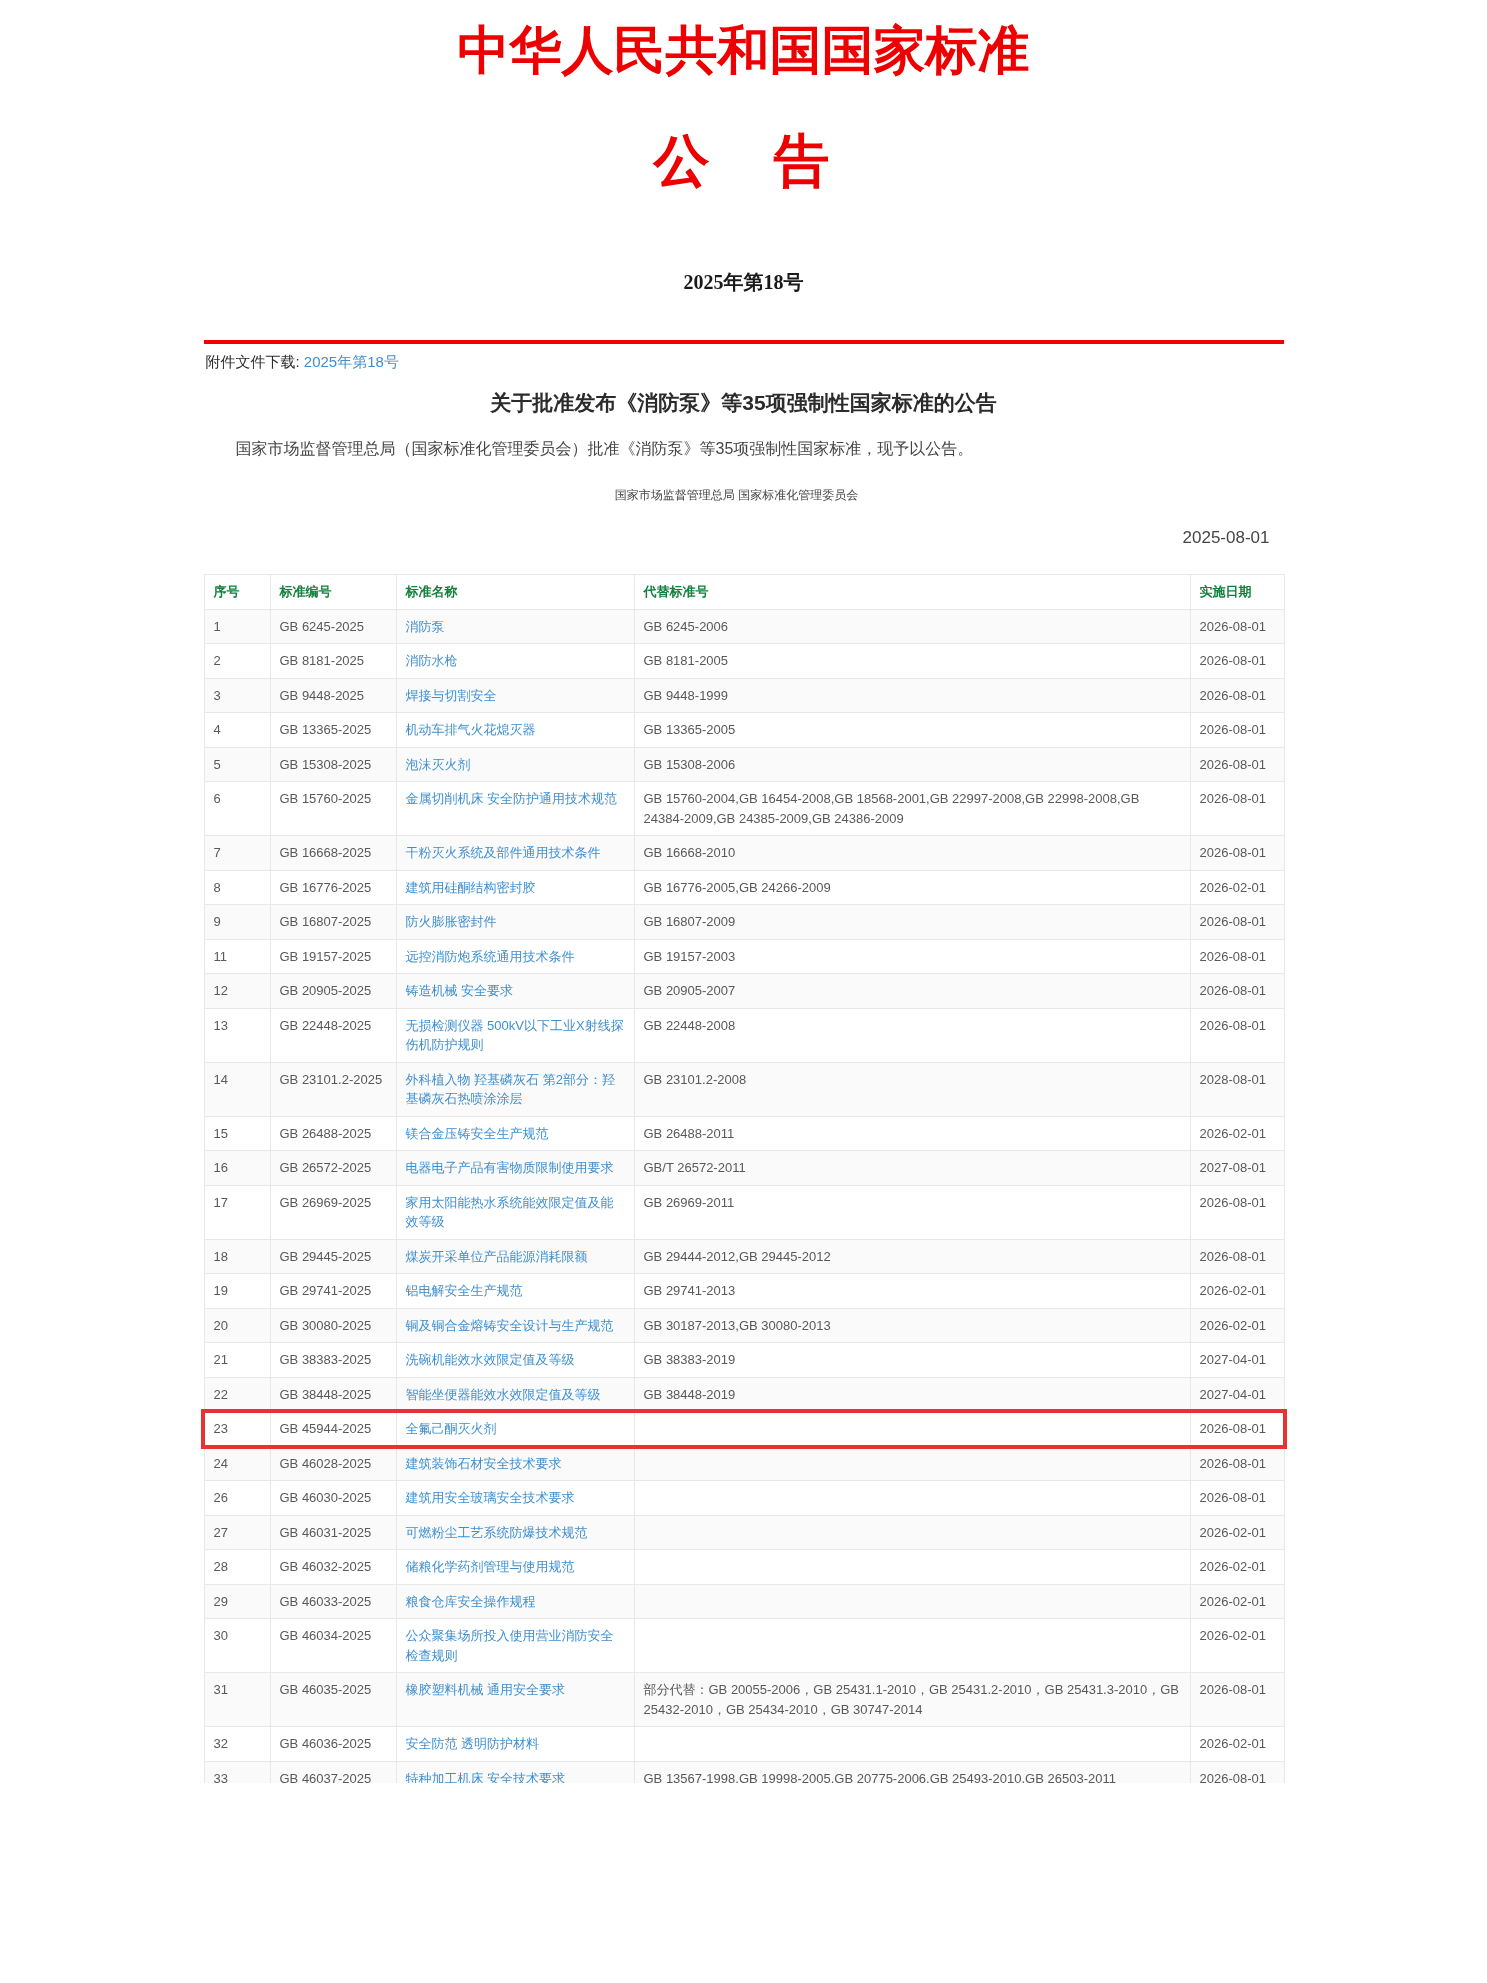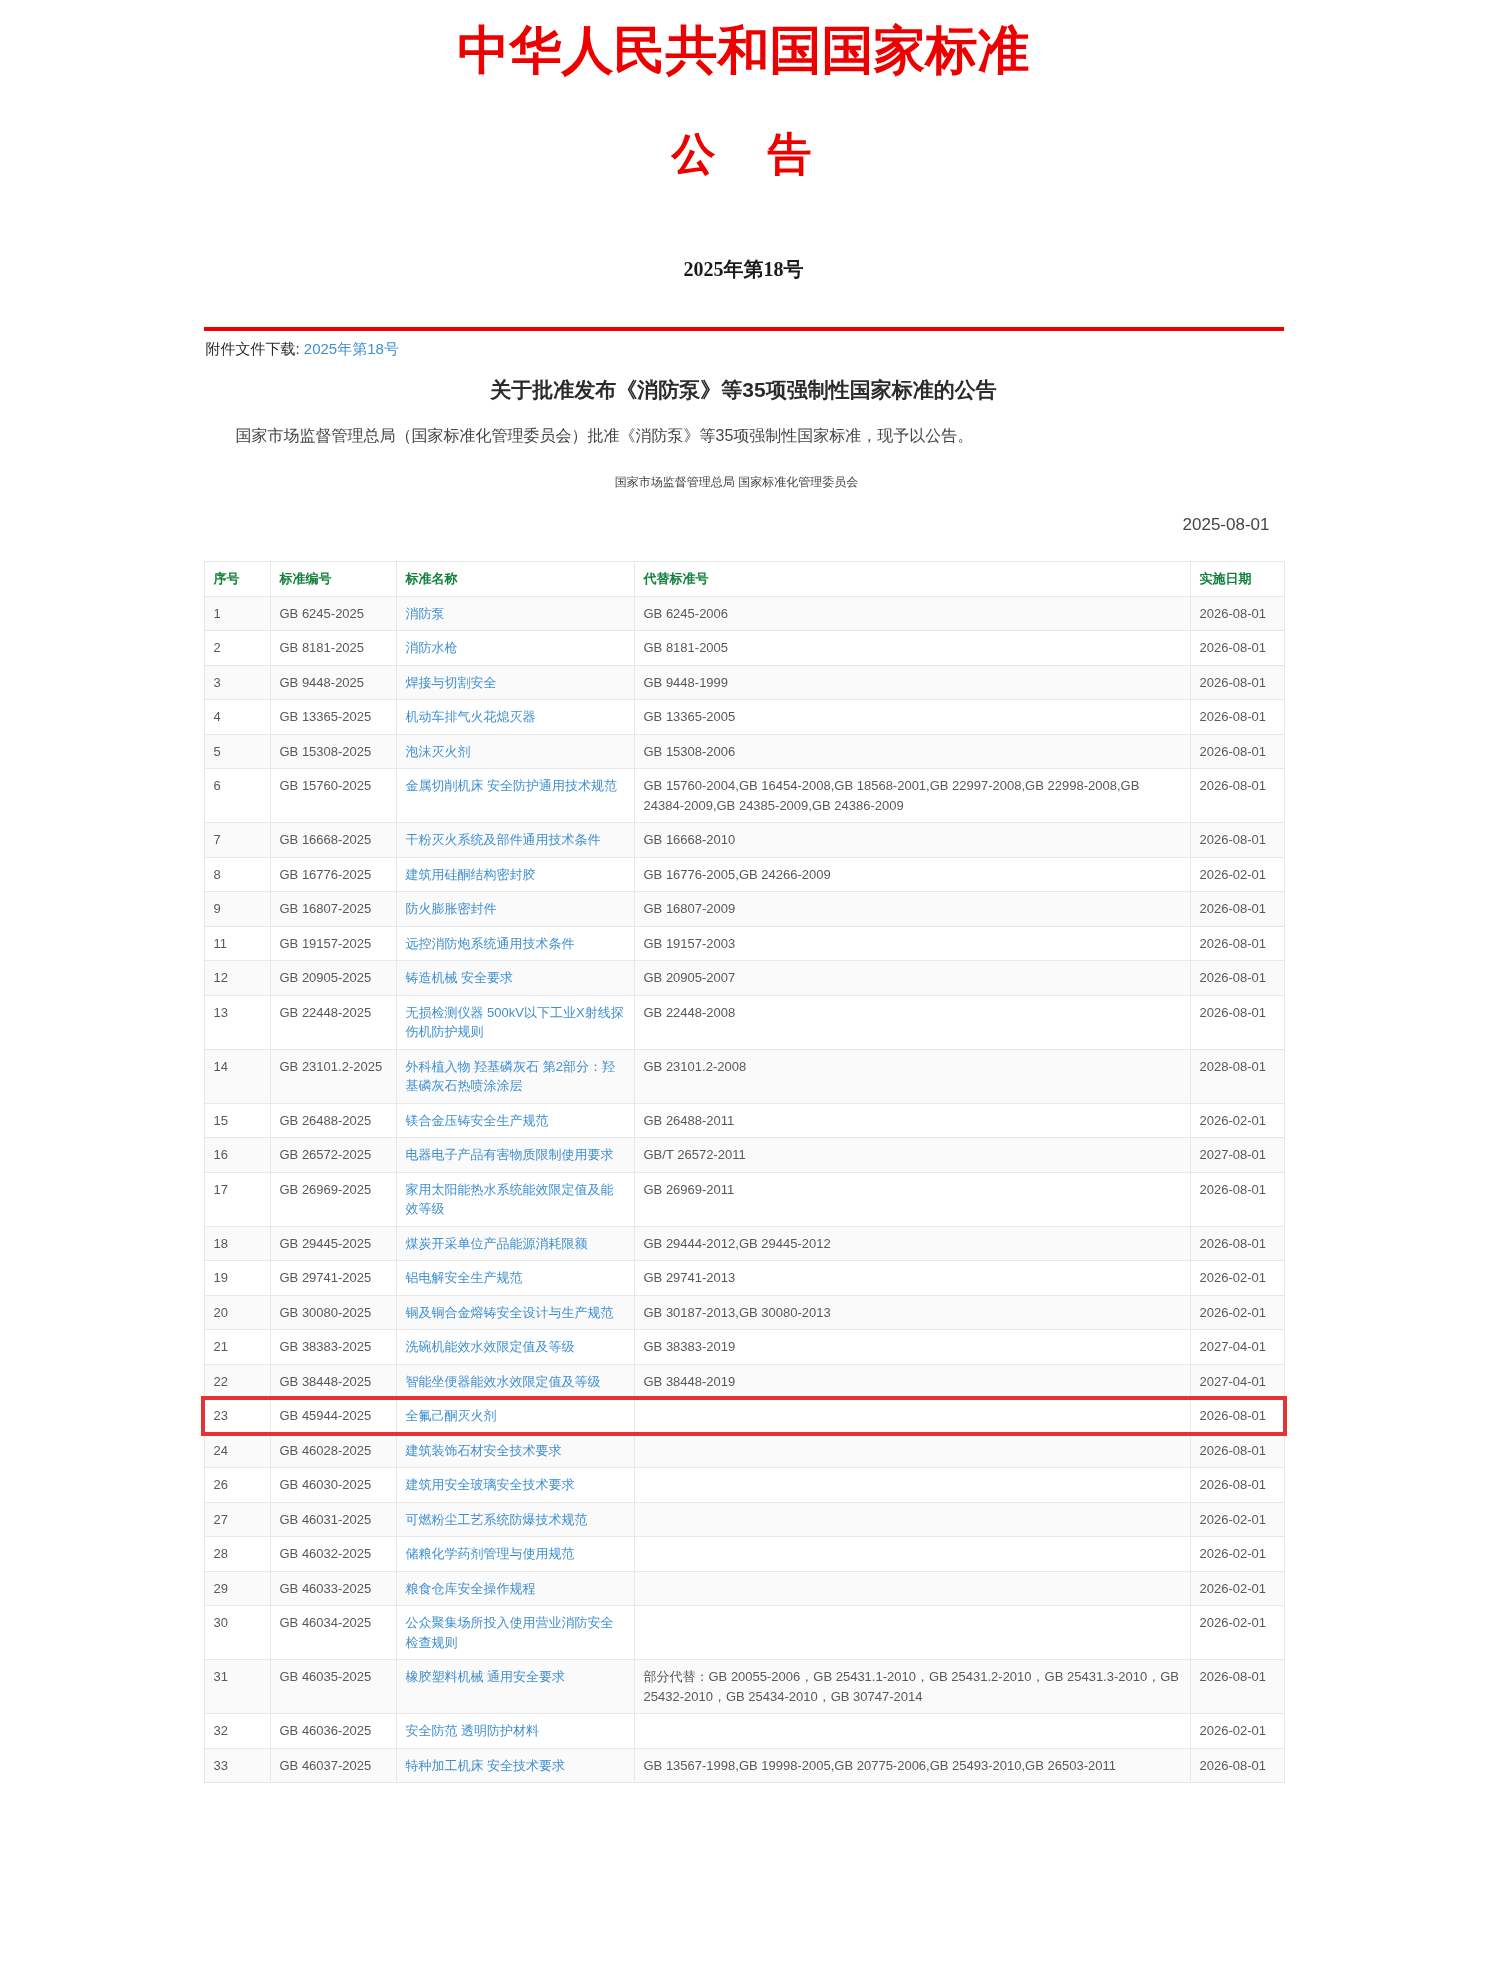--- a/index.html
+++ b/index.html
@@ -10,21 +10,21 @@
   }
   .content{width:1080px;margin:0 auto;}
   .main-title{
     margin:0;padding-top:22px;text-align:center;
     font-family:"Liberation Serif","DejaVu Serif",serif;
     font-size:52px;font-weight:bold;color:#ee0000;line-height:1.1;
   }
   .sub-title{
     margin:52px 0 0 0;text-align:center;
     font-family:"Liberation Serif","DejaVu Serif",serif;
-    font-size:44px;font-weight:bold;color:#ee0000;line-height:1.1;letter-spacing:4px;
+    font-size:56px;font-weight:bold;color:#ee0000;line-height:1.1;letter-spacing:4px;
   }
   .issue-no{
     margin-top:76px;text-align:center;
     font-family:"Liberation Serif","DejaVu Serif",serif;
     font-size:20px;font-weight:bold;color:#1a1a1a;
   }
   .red-divider{margin-top:44px;height:4px;background:#ee0000;}
   .attach-row{padding:9px 2px 0 2px;font-size:15px;color:#2b2b2b;}
   .attach-row .link{color:#3f8fd0;cursor:pointer;}
   .ann-title{

